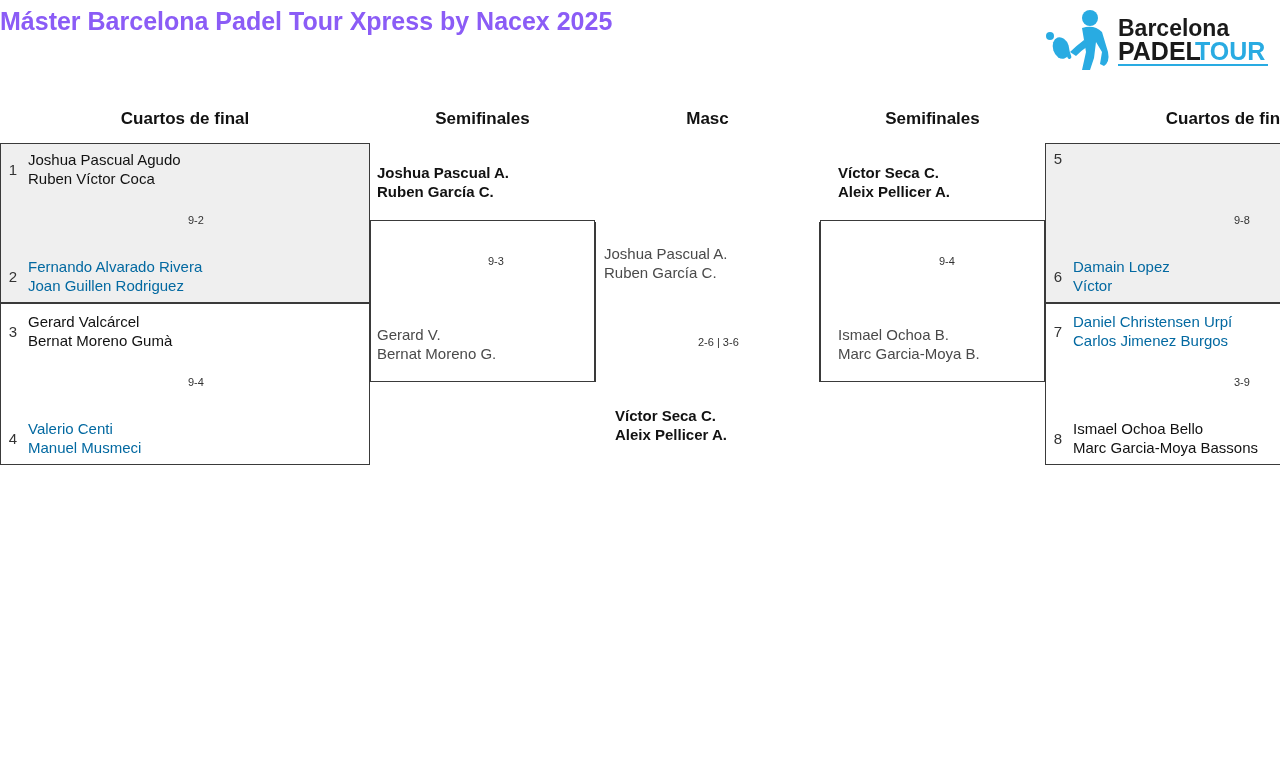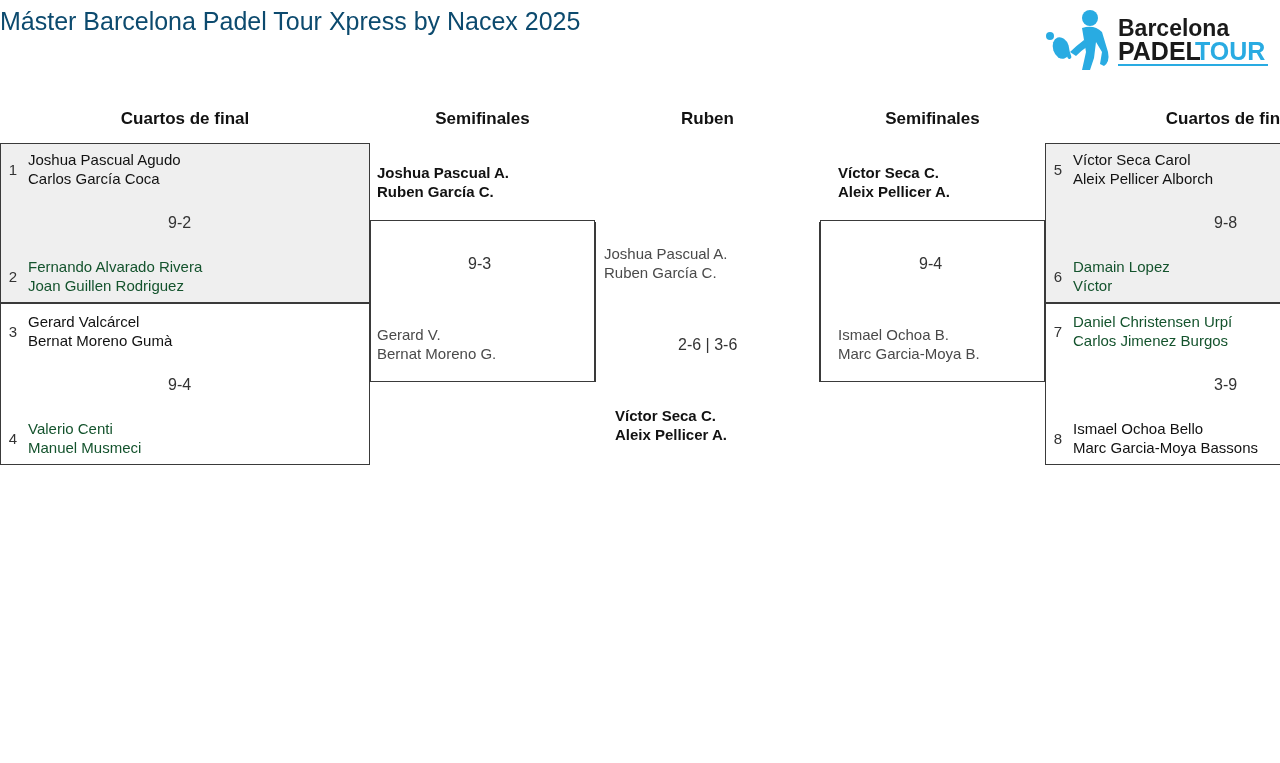--- a/index.html
+++ b/index.html
@@ -20,22 +20,22 @@
   
   #header-title {
     position: absolute;
     left: 0px;
     top: 6px;
     width: 900px;
   }
   #header-title .line1 {
     font-size: 25px;
     line-height: 31px;
-    font-weight: 400;
-    color: #0c4a6e;
+    font-weight: 700;
+    color: #8b5cf6;
     white-space: nowrap;
   }
   #header-title .line2 {
     font-size: 25px;
     line-height: 31px;
     font-weight: 400;
     color: #121212;
     white-space: nowrap;
   }
 
@@ -104,28 +104,29 @@
     flex: none;
   }
   .names {
     font-size: 15px;
     line-height: 19px;
   }
   .names .n {
     display: block;
   }
   .winner .names { font-weight: 400; color: #121212; }
-  .loser  .names { font-weight: 400; color: #14532d; }
+  .loser  .names { font-weight: 400; color: #0369a1; }
 
   
   .score {
     position: absolute;
-    font-size: 16px;
+    font-size: 11px;
     color: #333333;
     white-space: nowrap;
+    margin-left: 20px;
   }
 
   
   .advance {
     position: absolute;
     font-size: 15px;
     line-height: 19px;
     white-space: nowrap;
   }
   .advance .n { display: block; }
@@ -153,32 +154,32 @@
     </g>
     <text x="80" y="30" font-family="Liberation Sans, sans-serif" font-size="23" font-weight="bold" fill="#1a1a1a">Barcelona</text>
     <text x="80" y="54" font-family="Liberation Sans, sans-serif" font-size="25" font-weight="bold" fill="#1a1a1a">PADEL</text>
     <text x="157" y="54" font-family="Liberation Sans, sans-serif" font-size="25" font-weight="bold" fill="#29ABE2">TOUR</text>
     <rect x="80" y="58" width="150" height="2" fill="#29ABE2"></rect>
   </svg>
 </div>
 
 <div class="round-header" id="round-qf-left">Cuartos de final</div>
 <div class="round-header" id="round-sf-left">Semifinales</div>
-<div class="round-header" id="round-final">Ruben</div>
+<div class="round-header" id="round-final">Masc</div>
 <div class="round-header" id="round-sf-right">Semifinales</div>
 <div class="round-header" id="round-qf-right">Cuartos de final</div>
 
 <div class="match-box shaded" id="qf-left-1"></div>
 <div class="match-box plain" id="qf-left-2"></div>
 
 <div class="team winner" style="left:6px; top:150px;">
   <span class="seed">1</span>
   <span class="names">
     <span class="n">Joshua Pascual Agudo</span>
-    <span class="n">Carlos García Coca</span>
+    <span class="n">Ruben Víctor Coca</span>
   </span>
 </div>
 <div class="score" style="left:168px; top:214px;">9-2</div>
 <div class="team loser" style="left:6px; top:257px;">
   <span class="seed">2</span>
   <span class="names">
     <span class="n">Fernando Alvarado Rivera</span>
     <span class="n">Joan Guillen Rodriguez</span>
   </span>
 </div>
@@ -233,24 +234,20 @@
 <div class="advance loser ar" style="left:838px; top:325px; width:200px;">
   <span class="n">Ismael Ochoa B.</span>
   <span class="n">Marc Garcia-Moya B.</span>
 </div>
 
 <div class="match-box shaded" id="qf-right-1"></div>
 <div class="match-box plain" id="qf-right-2"></div>
 
 <div class="team winner" style="left:1051px; top:150px;">
   <span class="seed">5</span>
-  <span class="names">
-    <span class="n">Víctor Seca Carol</span>
-    <span class="n">Aleix Pellicer Alborch</span>
-  </span>
 </div>
 <div class="score" style="left:1214px; top:214px;">9-8</div>
 <div class="team loser" style="left:1051px; top:257px;">
   <span class="seed">6</span>
   <span class="names">
     <span class="n">Damain Lopez</span>
     <span class="n">Víctor</span>
   </span>
 </div>
 

